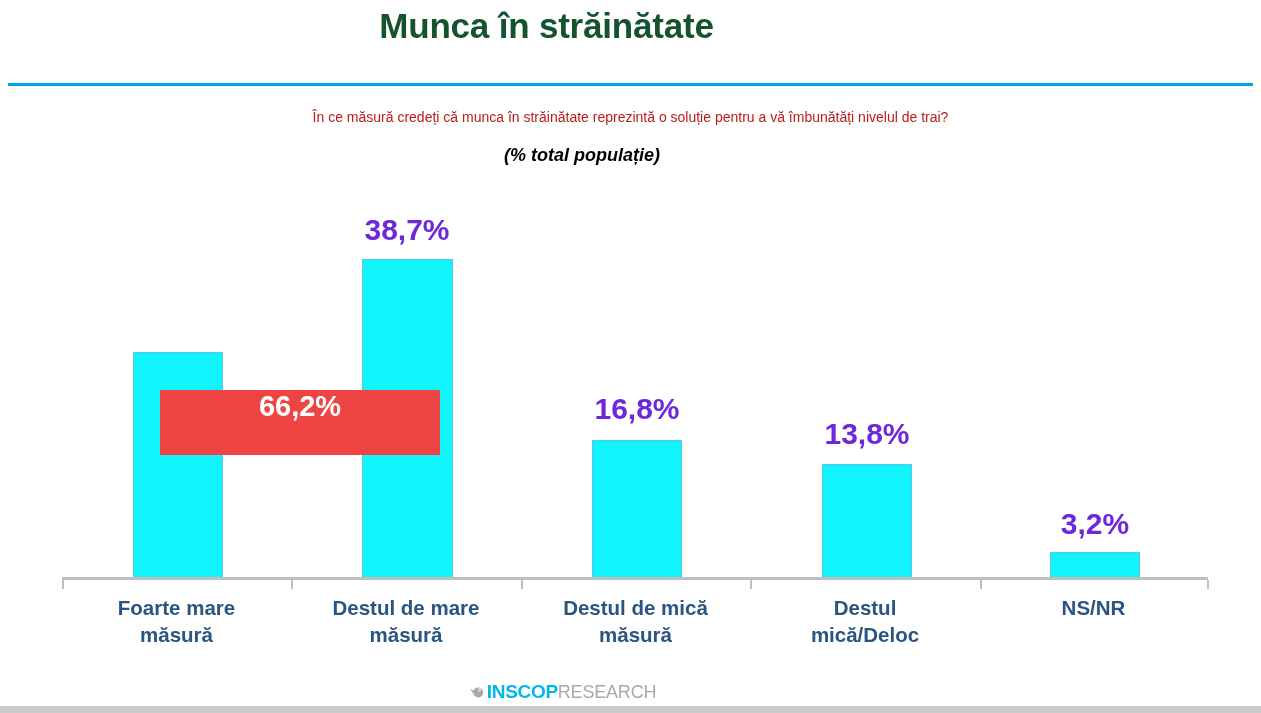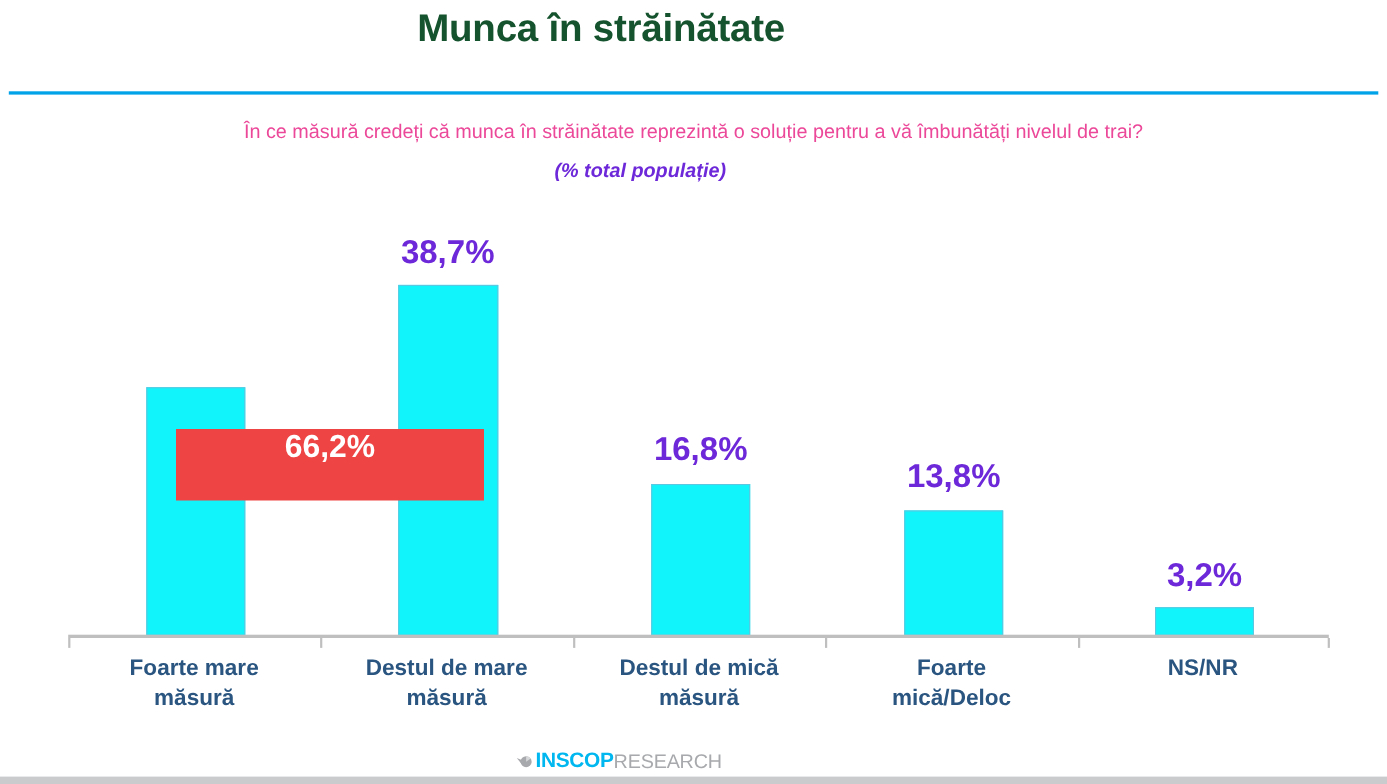--- a/index.html
+++ b/index.html
@@ -38,34 +38,34 @@
     background: #00a3e8;
   }
 
   
   #question-text {
     position: absolute;
     left: 0;
     top: 109px;
     width: 1261px;
     text-align: center;
-    font-size: 18px;
-    color: #ec4899;
+    font-size: 14px;
+    color: #b91c1c;
     white-space: nowrap;
   }
   #population-note {
     position: absolute;
     left: 0;
     top: 145px;
     width: 1164px;
     text-align: center;
     font-size: 18px;
     font-weight: bold;
     font-style: italic;
-    color: #6d28d9;
+    color: #000000;
     white-space: nowrap;
   }
 
   
   #chart-area {
     position: absolute;
     left: 0;
     top: 0;
     width: 1261px;
     height: 680px;
@@ -198,21 +198,21 @@
   </div>
   <div class="cat-label" style="left:291px; width:230px;">
     <div>Destul de mare</div>
     <div>măsură</div>
   </div>
   <div class="cat-label" style="left:521px; width:229px;">
     <div>Destul de mică</div>
     <div>măsură</div>
   </div>
   <div class="cat-label" style="left:750px; width:230px;">
-    <div>Foarte</div>
+    <div>Destul</div>
     <div>mică/Deloc</div>
   </div>
   <div class="cat-label" style="left:980px; width:227px;">
     <div>NS/NR</div>
   </div>
 
 </div>
 
 <div id="footer-logo">
   <svg id="logo-mark" width="16" height="16" viewBox="0 0 16 16">

